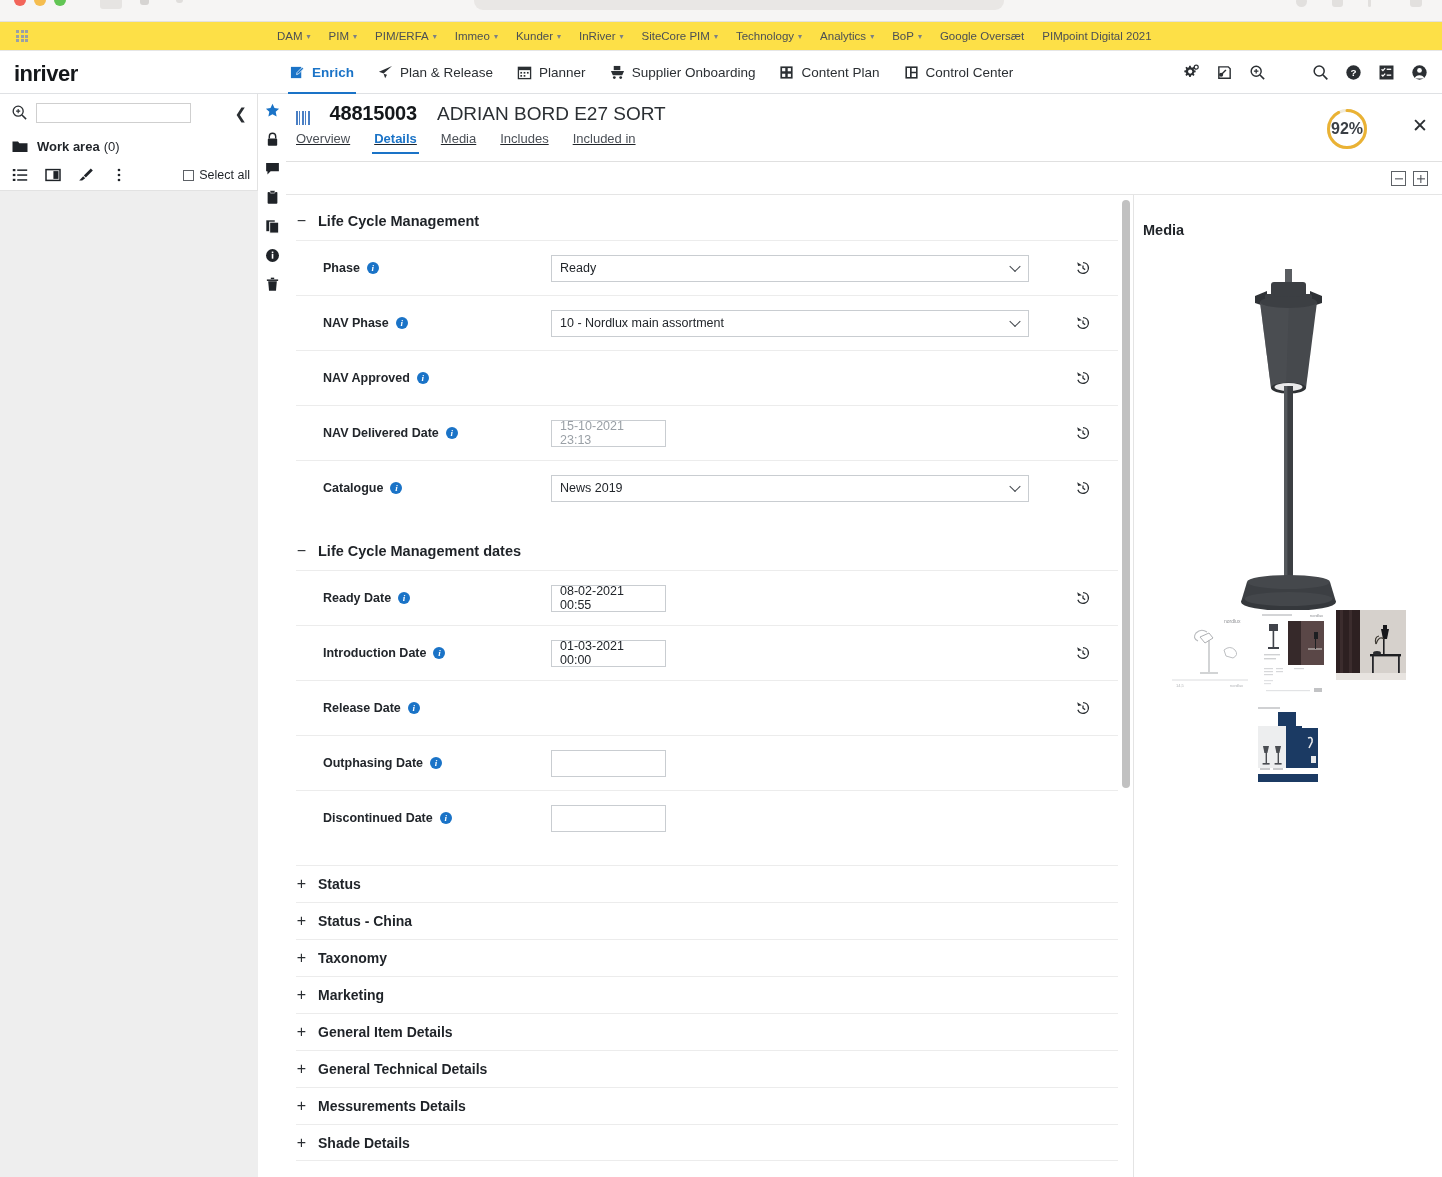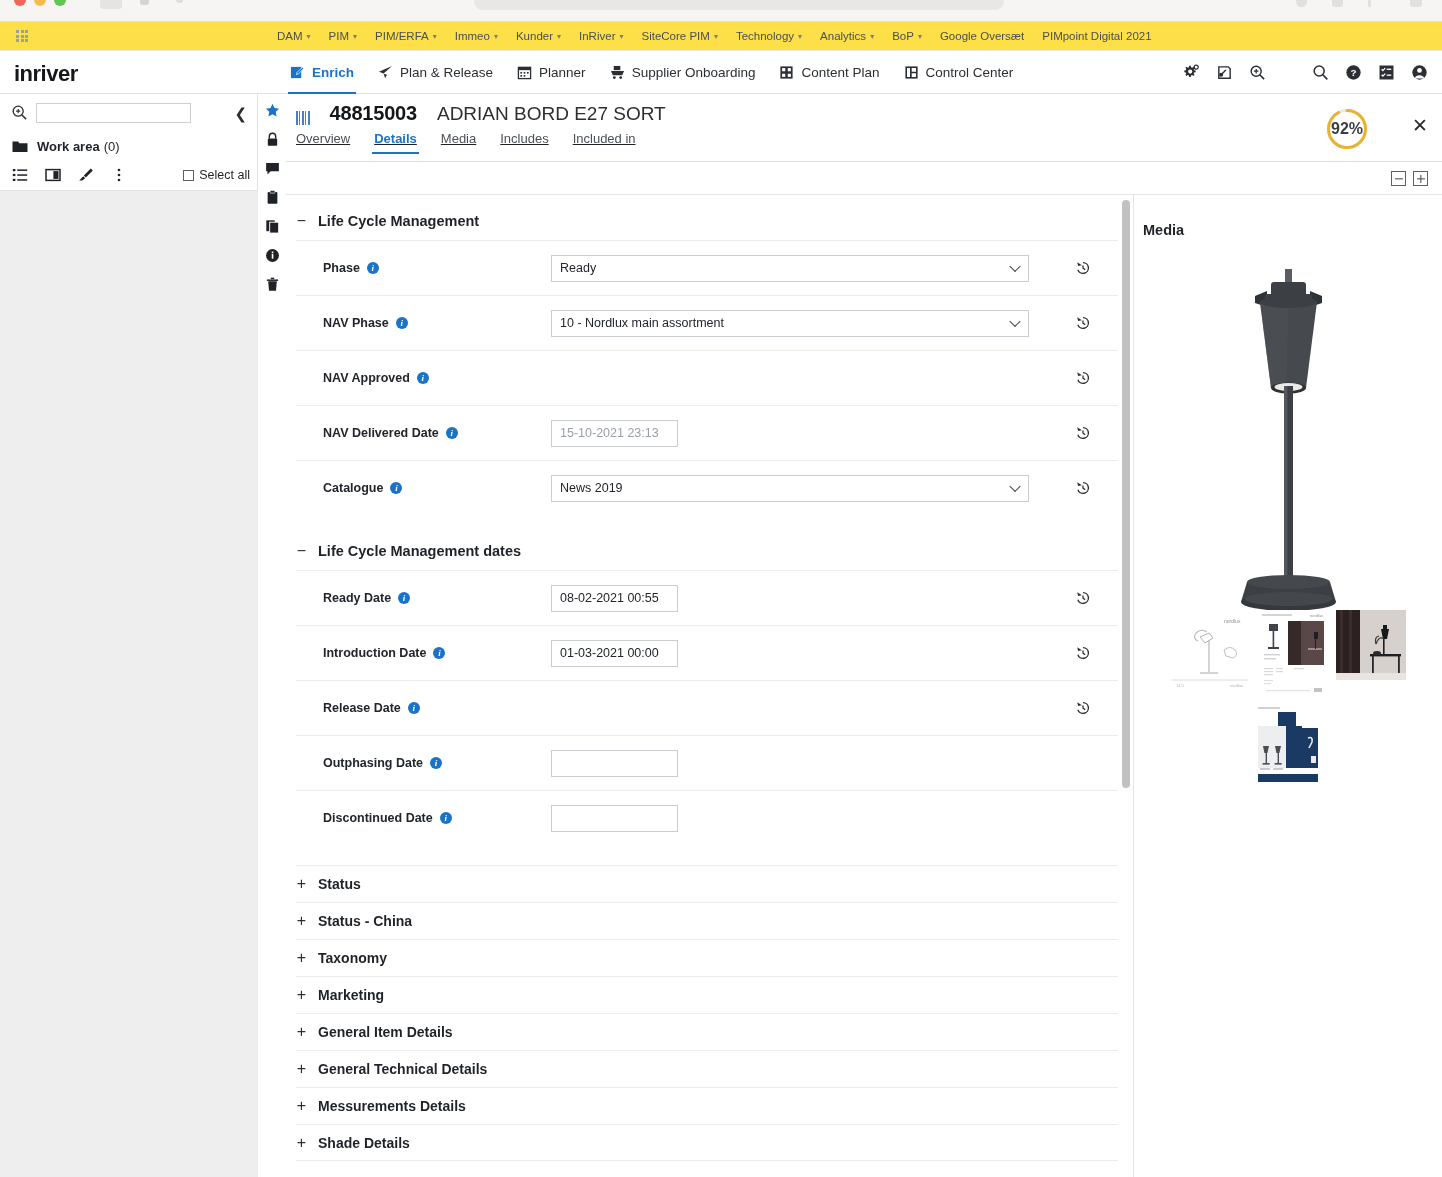--- a/index.html
+++ b/index.html
@@ -150,21 +150,21 @@
     width: 478px; height: 27px; border: 1px solid #c9cdd1; background: #fff;
     font-size: 12.5px; color: #22262b; padding: 0 26px 0 8px;
     display: flex; align-items: center; position: relative; cursor: pointer;
   }
   .sel .chev {
     position: absolute; right: 9px; top: 50%; width: 8px; height: 8px;
     border-right: 1.6px solid #41464c; border-bottom: 1.6px solid #41464c;
     transform: translateY(-70%) rotate(45deg);
   }
   .txt {
-    width: 127px; height: 27px; border: 1px solid #c9cdd1; background: #fff;
+    width: 115px; height: 27px; border: 1px solid #c9cdd1; background: #fff;
     font-size: 12.5px; color: #22262b; padding: 0 8px;
     display: flex; align-items: center; cursor: text;
   }
   .txt.placeholder { color: #9aa0a6; }
   .radio-group { display: flex; align-items: center; gap: 13px; padding-left: 5px; }
   .radio-opt { display: flex; align-items: center; gap: 5px; font-size: 12.5px; cursor: pointer; }
   .rb { width: 10px; height: 10px; border-radius: 50%; border: 1.3px solid #bfc3c7; background: #fff; flex: none; position: relative; }
   .rb.on { border-color: #3faa34; }
   .rb.on::after { content: ""; position: absolute; inset: 1.8px; border-radius: 50%; background: #3faa34; }
   .radio-opt.dim { color: #9aa0a6; }

